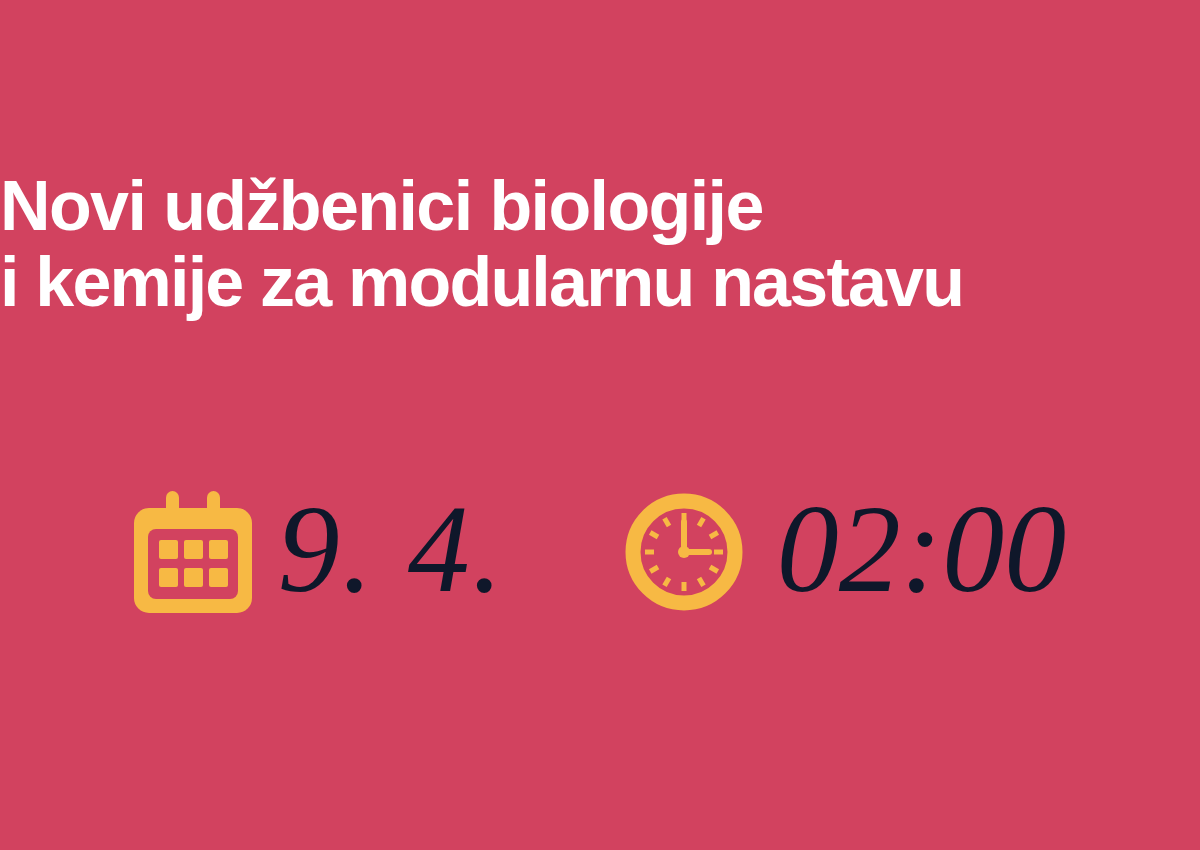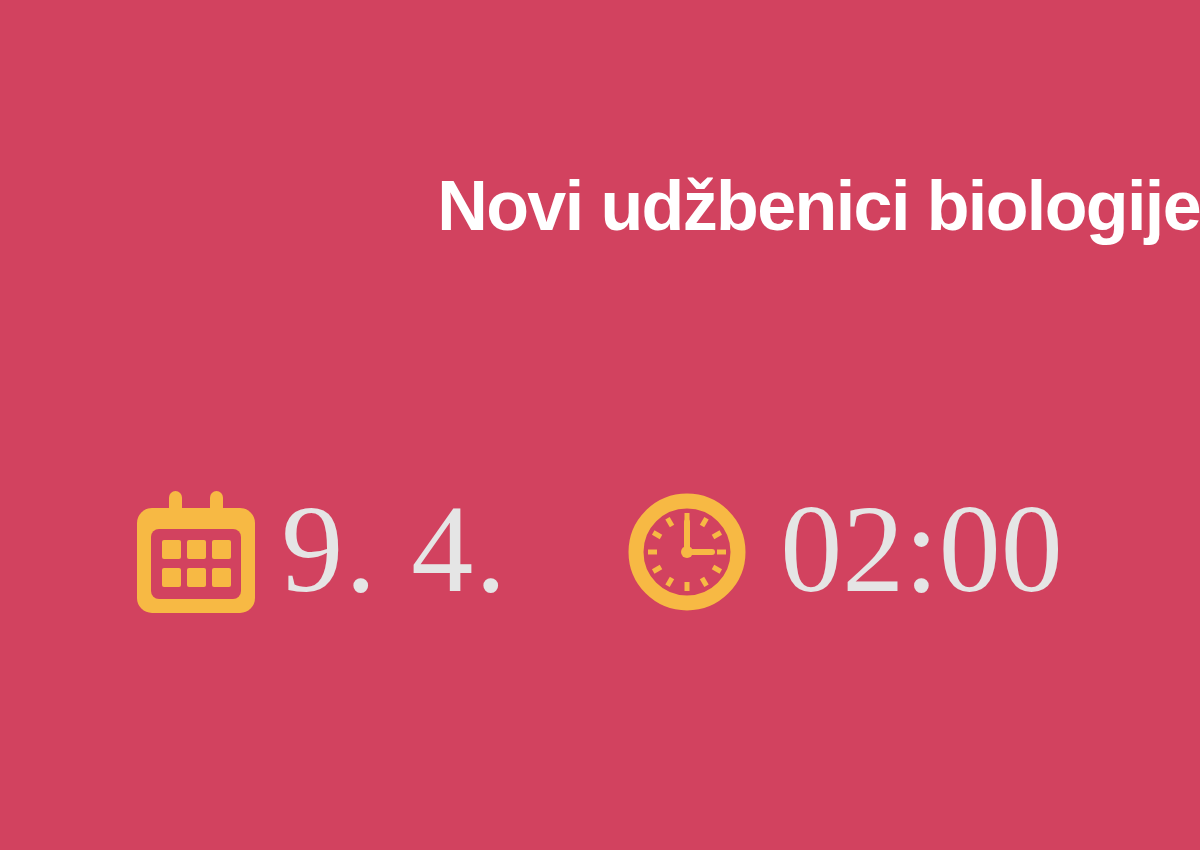--- a/index.html
+++ b/index.html
@@ -20,21 +20,21 @@
     background: #D2425F;
     overflow: hidden;
   }
 
   
   #title-block {
     position: absolute;
     left: 0;
     top: 168px;
     width: 1200px;
-    text-align: right;
+    text-align: left;
   }
   .title-line {
     display: block;
     color: #FFFFFF;
     font-family: "Liberation Sans", sans-serif;
     font-weight: bold;
     font-size: 70px;
     line-height: 76px;
     letter-spacing: -1.6px;
     white-space: nowrap;
@@ -56,43 +56,45 @@
     justify-content: center;
   }
   .info-item {
     display: flex;
     flex-direction: row;
     align-items: center;
   }
   #date-item { margin-right: 114px; }
 
   .info-text {
-    color: #e5e5e5;
+    color: #0f172a;
     font-family: "Liberation Serif", serif;
     font-weight: normal;
     font-size: 124px;
     line-height: 124px;
     letter-spacing: 0px;
     white-space: nowrap;
     position: relative;
     top: -2px;
+    font-style: italic;
   }
   #date-text { margin-left: 26px; letter-spacing: 2px; }
   #time-text { margin-left: 28px; }
 
   
   .icon-svg { display: block; }
 </style>
 </head>
 <body>
 
 <div id="poster">
 
   <div id="title-block">
     <span class="title-line title-line-1">Novi udžbenici biologije</span>
+    <span class="title-line title-line-2">i kemije za modularnu nastavu</span>
   </div>
 
   <div id="info-row">
 
     <div class="info-item" id="date-item">
       <span class="icon-wrap">
         <svg class="icon-svg" width="118" height="122" viewBox="0 0 118 122" aria-hidden="true">
 
           <rect x="32" y="0" width="13" height="28" rx="6.5" fill="#F7B944"></rect>
           <rect x="73" y="0" width="13" height="28" rx="6.5" fill="#F7B944"></rect>

